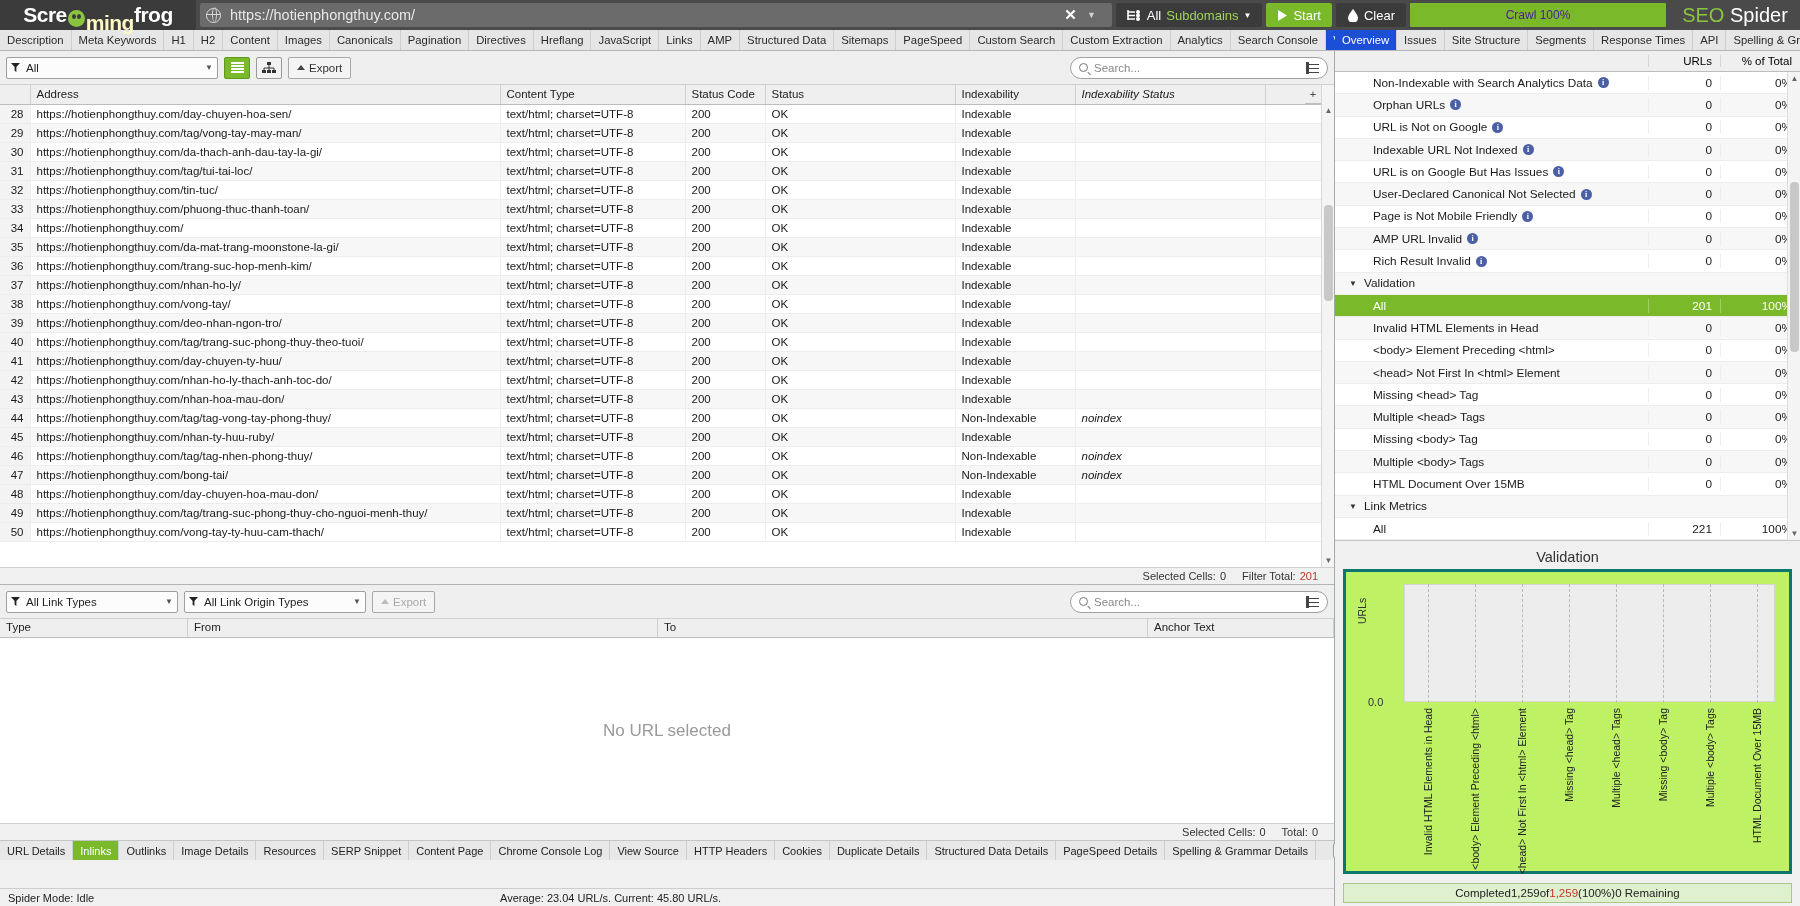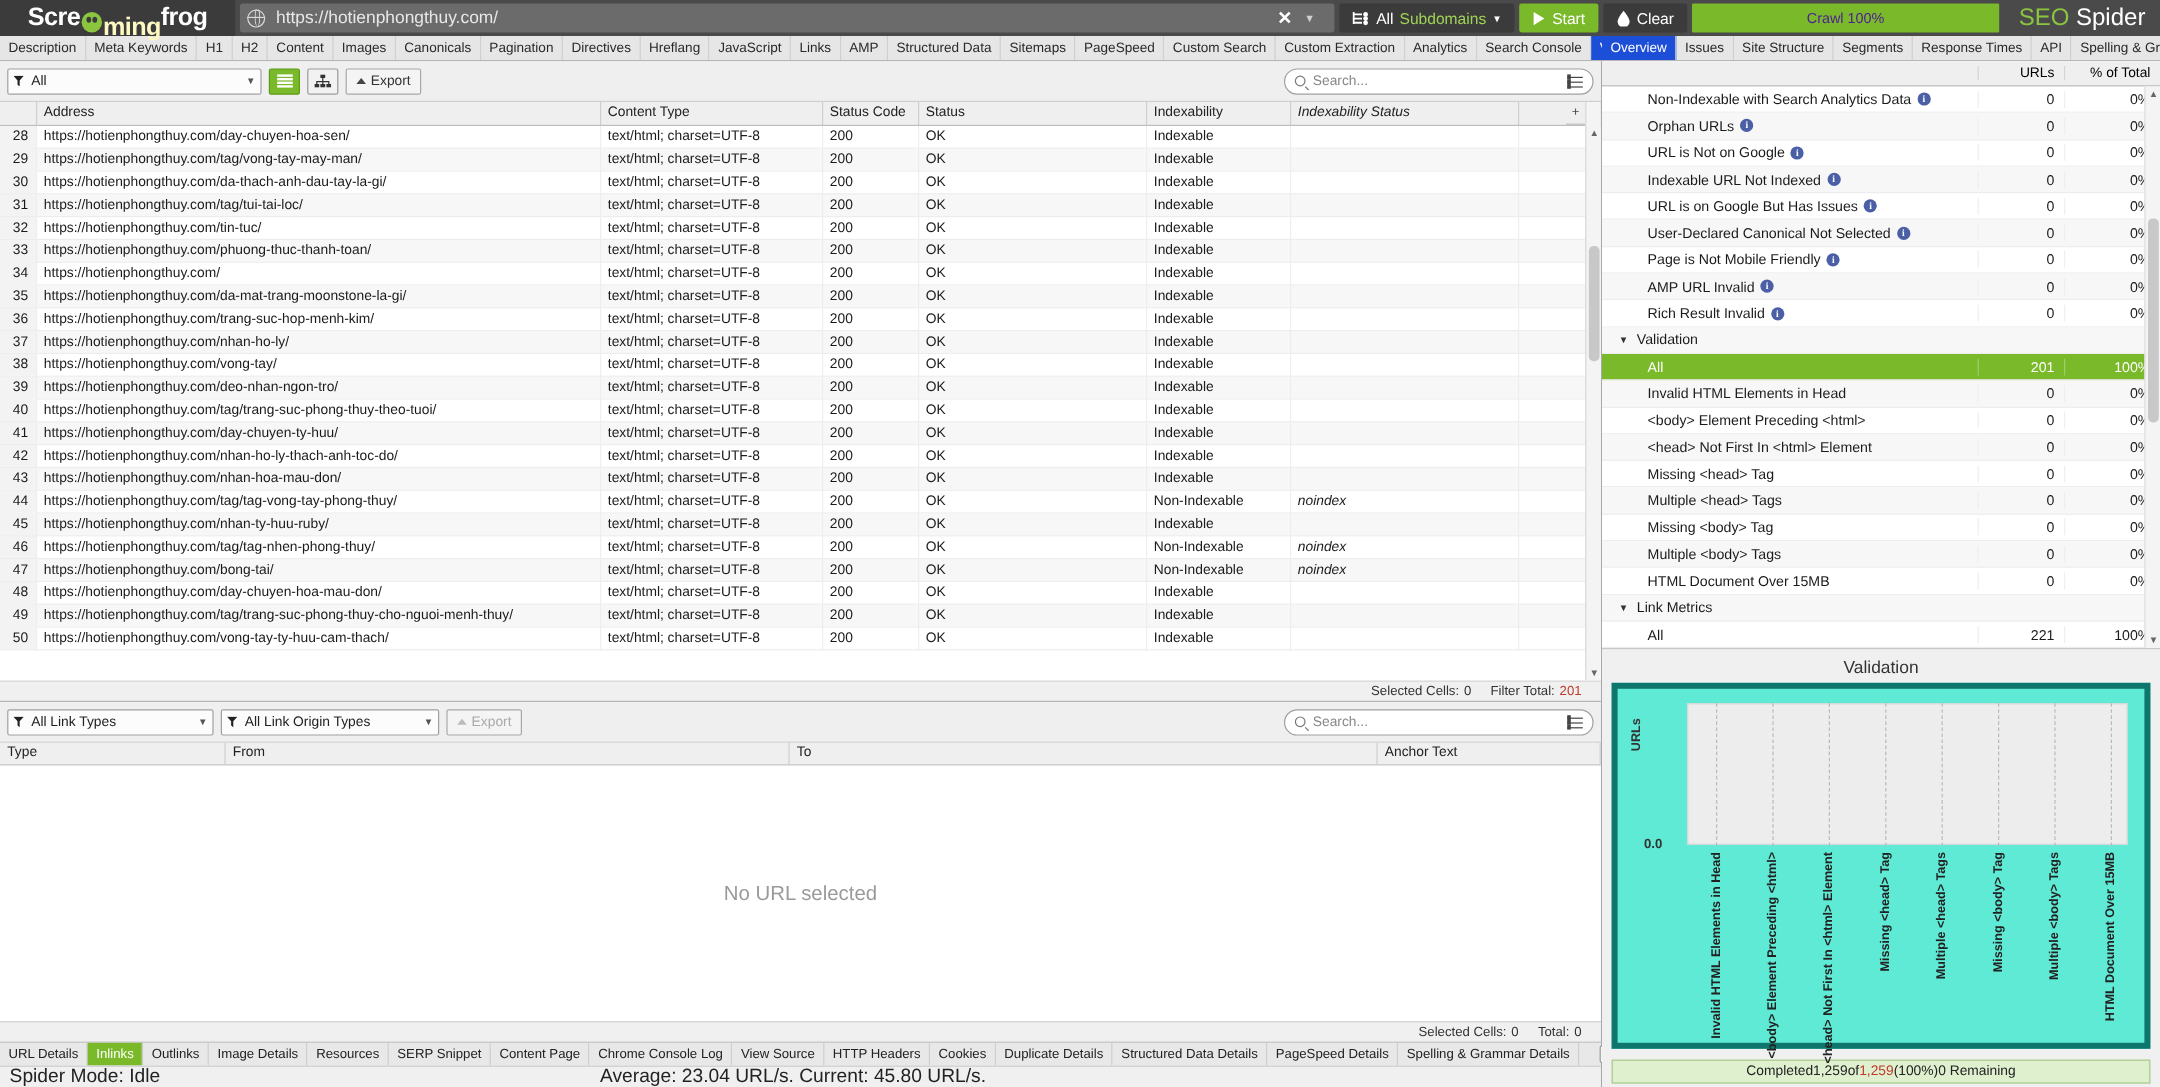--- a/index.html
+++ b/index.html
@@ -194,21 +194,21 @@
   .bottomtabs {
     height: 20px; background: #e8e8e8; display: flex; align-items: stretch;
     border-top: 1px solid #c4c4c4; font-size: 11px;
   }
   .btab { padding: 0 7px; display: flex; align-items: center; border-right: 1px solid #cfcfcf; cursor: pointer; color: #222; white-space: nowrap; }
   .btab.active { background: #7ab929; color: #fff; }
   .btab.spacer { flex: 1; border-right: none; }
   .btab.drop { background: #f4f4f4; border: 1px solid #9a9a9a; border-radius: 2px; margin: 2px 3px; font-size: 8px; }
   .spiderbar {
     height: 18px; background: #f0f0f0; border-top: 1px solid #cdcdcd; display: flex;
-    align-items: center; font-size: 16px; color: #222; padding: 0 8px; position: relative;
+    align-items: center; font-size: 11px; color: #222; padding: 0 8px; position: relative; margin-top: 28px;
   }
   .spiderbar .avg { position: absolute; left: 500px; }
 
   
   .ov-table { flex: 0 0 auto; background: #fff; position: relative; }
   .ov-header {
     display: flex; height: 21px; background: #efefef; border-bottom: 1px solid #bdbdbd;
     font-size: 11.5px; align-items: center;
   }
   .ov-header .h-name { flex: 1; padding-left: 8px; }
@@ -231,21 +231,21 @@
     font-family: "Liberation Serif", serif; flex: 0 0 auto;
   }
   .tri { font-size: 8px; color: #333; width: 10px; }
   .ov-scroll { position: absolute; right: 0; top: 21px; width: 13px; bottom: 0; background: #f4f4f4; border-left: 1px solid #dcdcdc; }
   .ov-scroll .thumb { position: absolute; left: 2px; width: 9px; background: #c8c8c8; border-radius: 4px; }
   .ov-scroll .arr { position: absolute; left: 0; width: 13px; height: 13px; text-align: center; font-size: 8px; color: #666; line-height: 13px; }
 
   
   .chartpanel { flex: 1; display: flex; flex-direction: column; background: #f0f0f0; border-top: 1px solid #c8c8c8; }
   .chart-title { text-align: center; font-size: 14.5px; color: #333; padding: 8px 0 4px; }
-  .chart-area { flex: 1; margin: 0 8px 6px 8px; background: #5eead4; border: 5px solid #0f766e; position: relative; font-weight: bold; }
+  .chart-area { flex: 1; margin: 0 8px 6px 8px; background: #bef264; border: 3px solid #0f766e; position: relative; }
   .plotbox { position: absolute; left: 58px; right: 14px; top: 12px; height: 118px; background: #ededed; border: 1px solid #d6d6d6; }
   .ylabel { position: absolute; left: 10px; top: 52px; font-size: 10.5px; color: #333; transform: rotate(-90deg); transform-origin: left top; white-space: nowrap; }
   .ytick { position: absolute; left: 22px; top: 124px; font-size: 11px; color: #333; }
   .gridline { position: absolute; top: 12px; height: 119px; border-left: 1px dashed #b9b9b9; }
   .xlabels { position: absolute; left: 58px; right: 14px; top: 136px; bottom: 0; }
   .xlab {
     position: absolute; top: 0; font-size: 10.5px; color: #222; white-space: nowrap;
     writing-mode: vertical-rl; transform: rotate(180deg); text-orientation: mixed;
   }
 

